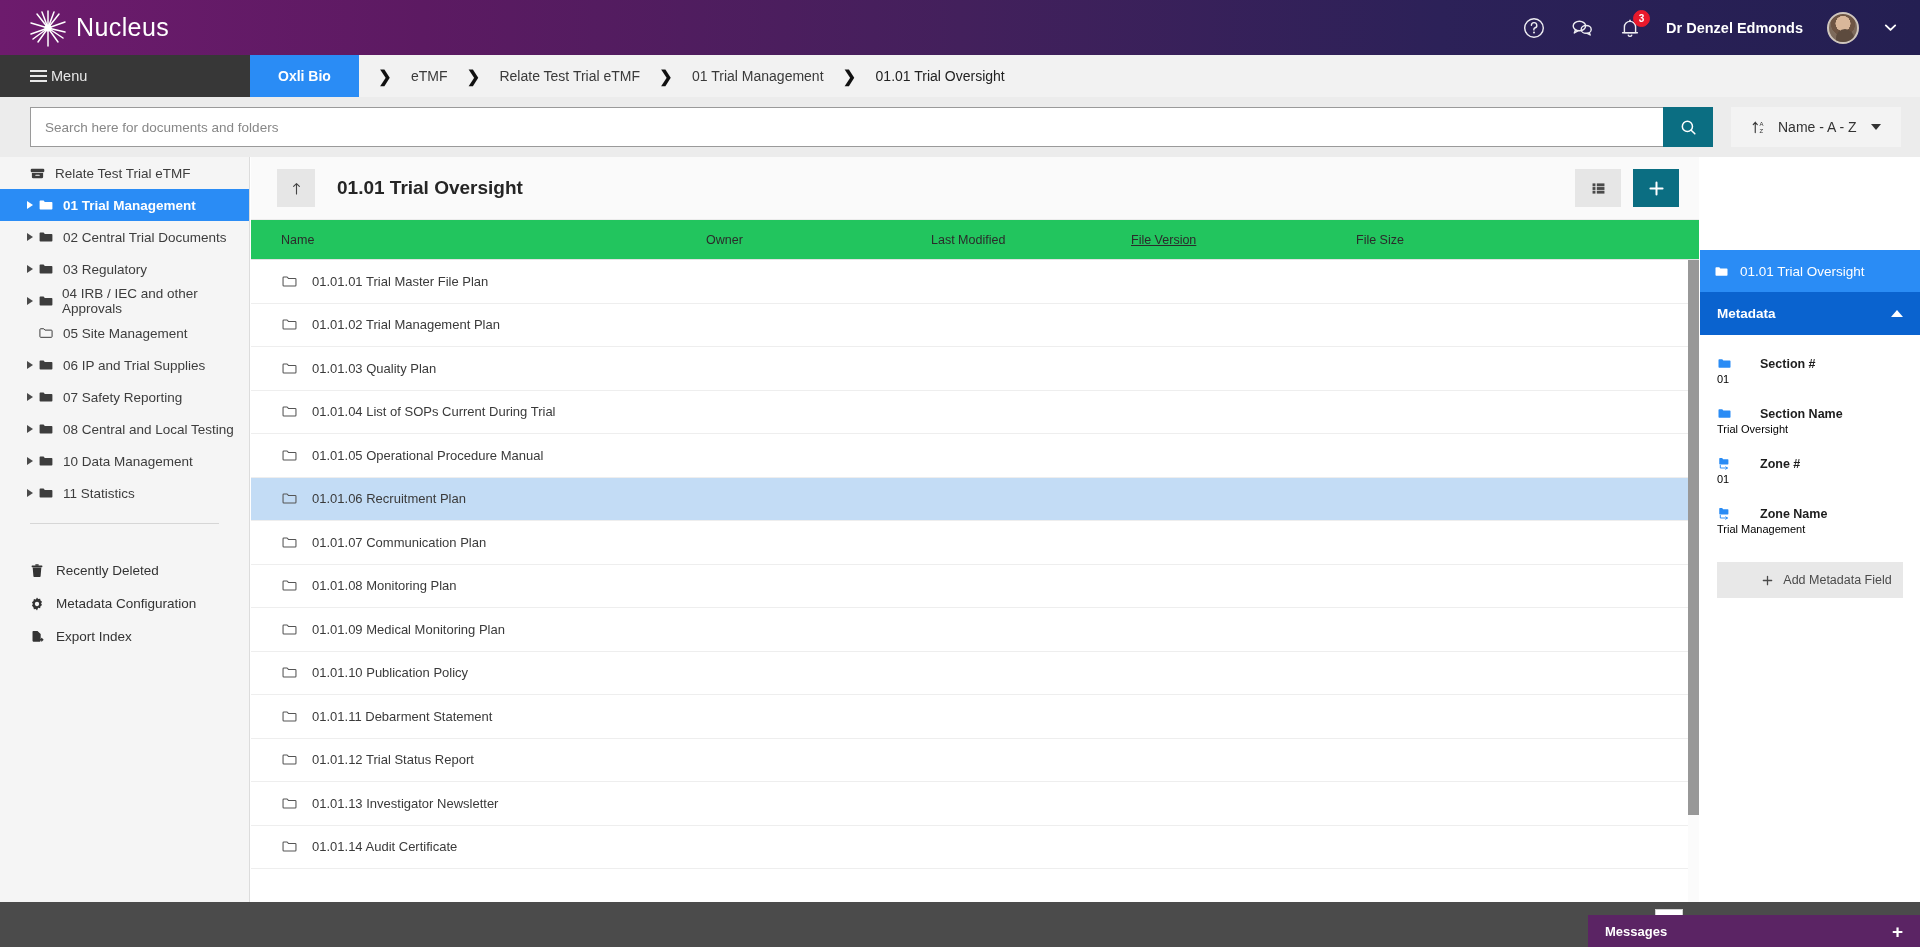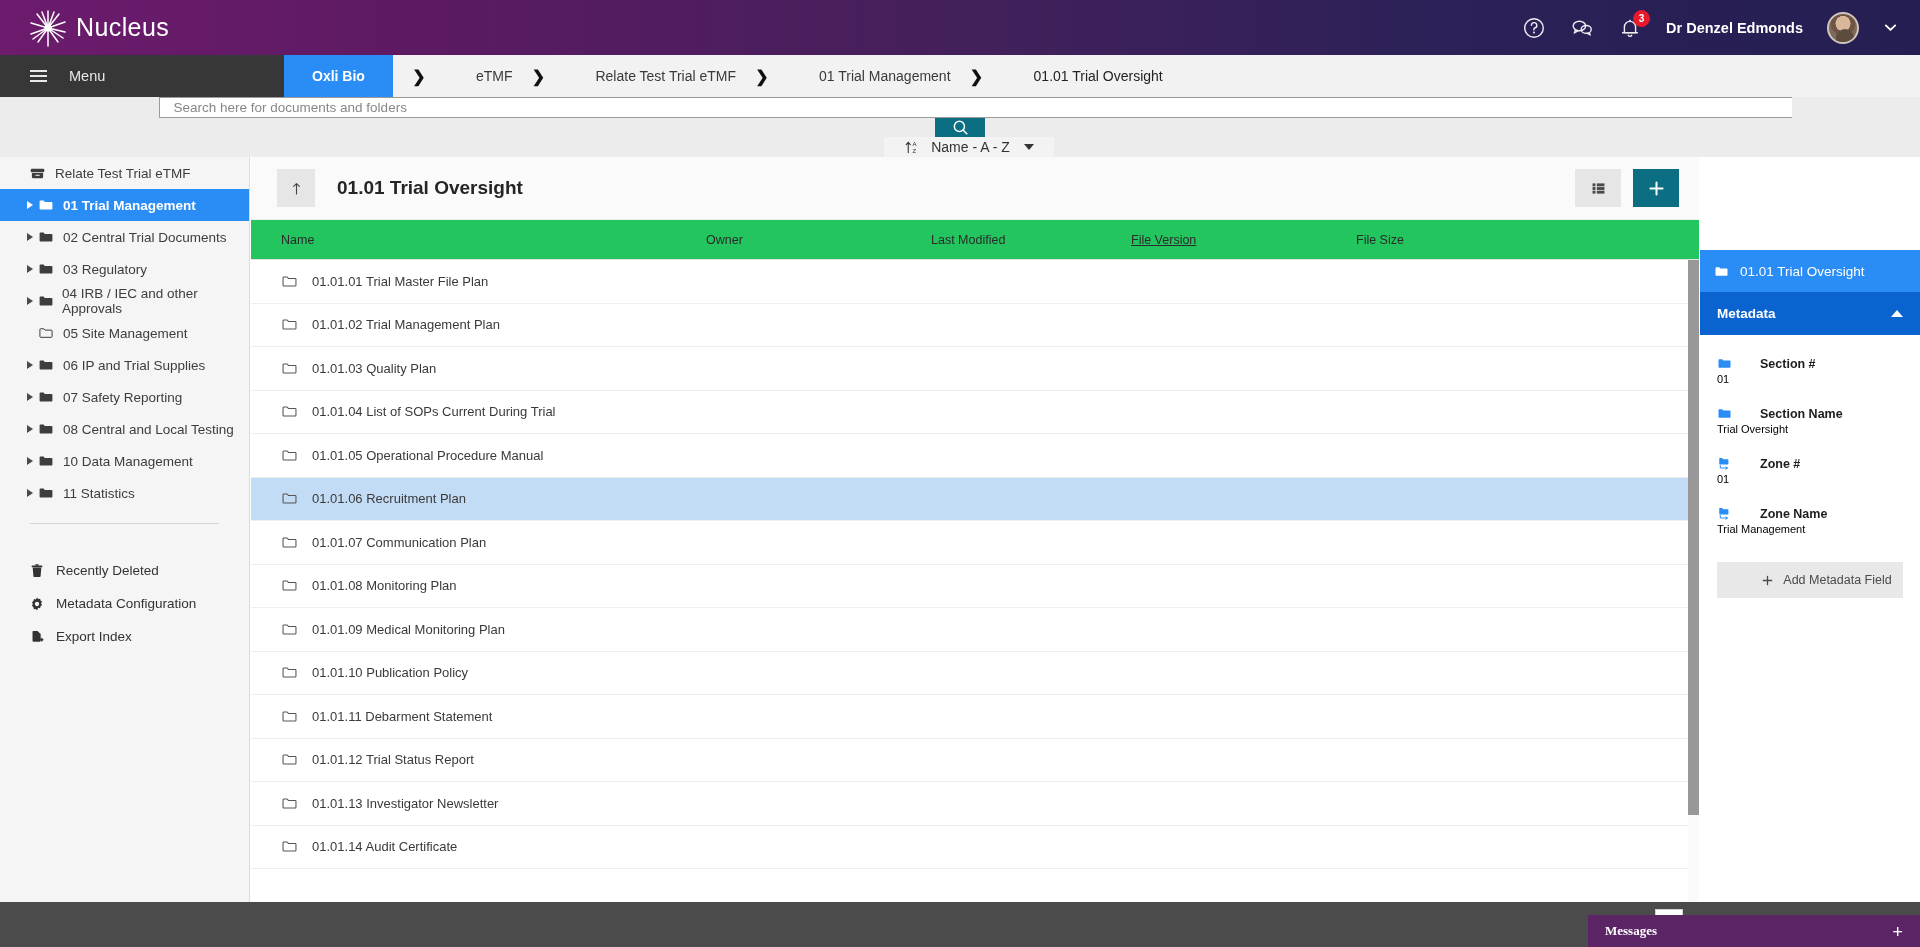--- a/index.html
+++ b/index.html
@@ -42,44 +42,44 @@
     content:""; position:absolute; left:7px; top:15px; width:18px; height:18px;
     border-radius: 9px 9px 0 0; background:#5d4b3e;
   }
 
   
   #navbar {
     position: absolute; left: 0; top: 55px; width: 1920px; height: 42px;
     background: #f2f2f2; display: flex; align-items: stretch;
   }
   #menu-btn {
-    width: 284px; background: #373737; color: #e8e8e8;
-    display: flex; align-items: center; gap: 22px; padding-left: 30px;
+    width: 250px; background: #373737; color: #e8e8e8;
+    display: flex; align-items: center; gap: 4px; padding-left: 30px;
     font-size: 14.5px; cursor: pointer;
   }
   #hamburger { display: flex; flex-direction: column; gap: 3px; }
   #hamburger i { display: block; width: 17px; height: 2px; background: #e8e8e8; }
   #crumb-home {
     background: #2a8cf5; color: #fff; font-weight: bold; font-size: 14px;
     display: flex; align-items: center; padding: 0 28px; cursor: pointer;
   }
   .crumb-sep {
     display: flex; align-items: center; justify-content: center;
     width: 52px; color: #111; font-size: 16px; font-weight: bold;
   }
   .crumb {
     display: flex; align-items: center; color: #3a3a3a;
-    font-size: 14px; cursor: pointer; white-space: nowrap; margin-left: 31px;
+    font-size: 14px; cursor: pointer; white-space: nowrap;
   }
   .crumb.last { color: #222; }
 
   
   #searchbar {
     position: absolute; left: 0; top: 97px; width: 1920px; height: 60px;
-    background: #ececec; display: flex; align-items: center; flex-direction: column;
+    background: #ececec; display: flex; align-items: center;
   }
   #search-input {
     margin-left: 30px; width: 1633px; height: 40px;
     border: 1px solid #9a9a9a; border-right: none; background: #fff;
     font-size: 13.5px; color: #333; padding: 0 14px;
     font-family: "Liberation Sans", sans-serif; outline: none;
   }
   #search-input::placeholder { color: #878787; }
   #search-go {
     width: 50px; height: 40px; background: #0b6e82; border: none;
@@ -207,21 +207,21 @@
   }
 
   
   #footer {
     position: absolute; left: 0; top: 902px; width: 1920px; height: 45px; background: #4b4b4b;
   }
   #messages {
     position: absolute; left: 1588px; top: 915px; width: 332px; height: 32px;
     background: #5b2464; color: #fff;
     display: flex; align-items: center; padding: 0 17px;
-    font-size: 13px; font-weight: bold; cursor: pointer; font-family: Liberation Serif, serif;
+    font-size: 13px; font-weight: bold; cursor: pointer;
   }
   #messages-plus { margin-left: auto; font-size: 19px; line-height: 1; }
   #msg-tab {
     position: absolute; left: 1655px; top: 909px;
     width: 28px; height: 8px; background: #fff; border: 1px solid #d2d2d2;
   }
 </style>
 </head>
 <body>
 

